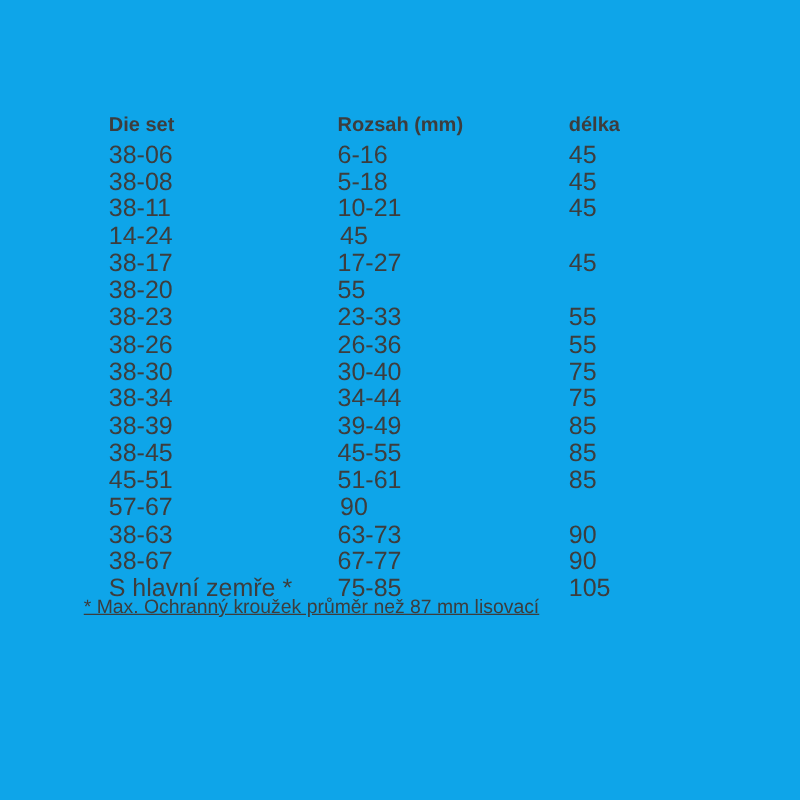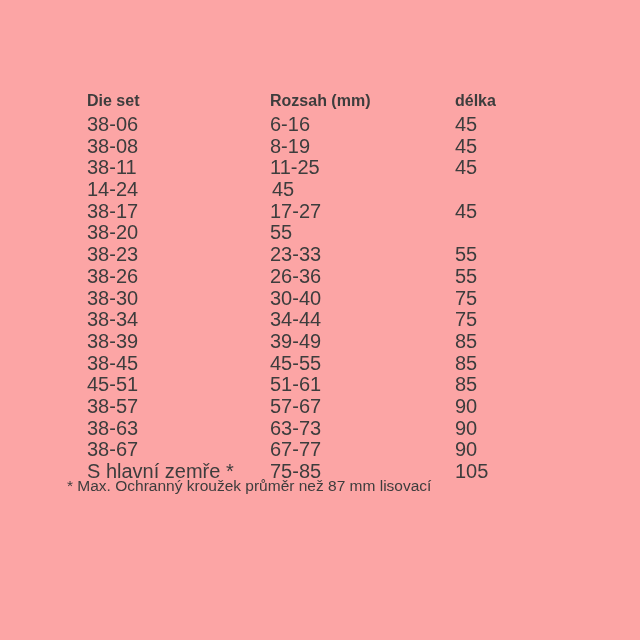--- a/index.html
+++ b/index.html
@@ -4,21 +4,21 @@
 <style>
   html, body {
     margin: 0;
     padding: 0;
     background: #ffffff;
   }
   .canvas {
     position: relative;
     width: 640px;
     height: 640px;
-    background: #fca5a5;
+    background: #0ea5e9;
     overflow: hidden;
     font-family: "Liberation Sans", sans-serif;
     color: #3d3d3d;
   }
   .spec-table {
     position: absolute;
     left: 87px;
     top: 90px;
   }
   .row {
@@ -43,20 +43,21 @@
   .c1 { width: 185px; }
   .c2 { width: 70px; }
   .footnote {
     position: absolute;
     left: 67px;
     top: 476px;
     font-size: 15.5px;
     line-height: 19px;
     white-space: nowrap;
     color: #3d3d3d;
+    text-decoration: underline;
   }
 </style>
 </head>
 <body>
 
 <div class="canvas">
 
   <div class="spec-table">
     <div class="row header-row">
       <div class="cell c0">Die set</div>
@@ -64,26 +65,26 @@
       <div class="cell c2">délka</div>
     </div>
     <div>
         <div class="row">
           <div class="cell c0">38-06</div>
           <div class="cell c1">6-16</div>
           <div class="cell c2">45</div>
         </div>
         <div class="row">
           <div class="cell c0">38-08</div>
-          <div class="cell c1">8-19</div>
+          <div class="cell c1">5-18</div>
           <div class="cell c2">45</div>
         </div>
         <div class="row">
           <div class="cell c0">38-11</div>
-          <div class="cell c1">11-25</div>
+          <div class="cell c1">10-21</div>
           <div class="cell c2">45</div>
         </div>
         <div class="row">
           <div class="cell c1">14-24</div>
           <div class="cell c2">45</div>
         </div>
         <div class="row">
           <div class="cell c0">38-17</div>
           <div class="cell c1">17-27</div>
           <div class="cell c2">45</div>
@@ -121,21 +122,20 @@
           <div class="cell c0">38-45</div>
           <div class="cell c1">45-55</div>
           <div class="cell c2">85</div>
         </div>
         <div class="row">
           <div class="cell c0">45-51</div>
           <div class="cell c1">51-61</div>
           <div class="cell c2">85</div>
         </div>
         <div class="row">
-          <div class="cell c0">38-57</div>
           <div class="cell c1">57-67</div>
           <div class="cell c2">90</div>
         </div>
         <div class="row">
           <div class="cell c0">38-63</div>
           <div class="cell c1">63-73</div>
           <div class="cell c2">90</div>
         </div>
         <div class="row">
           <div class="cell c0">38-67</div>

